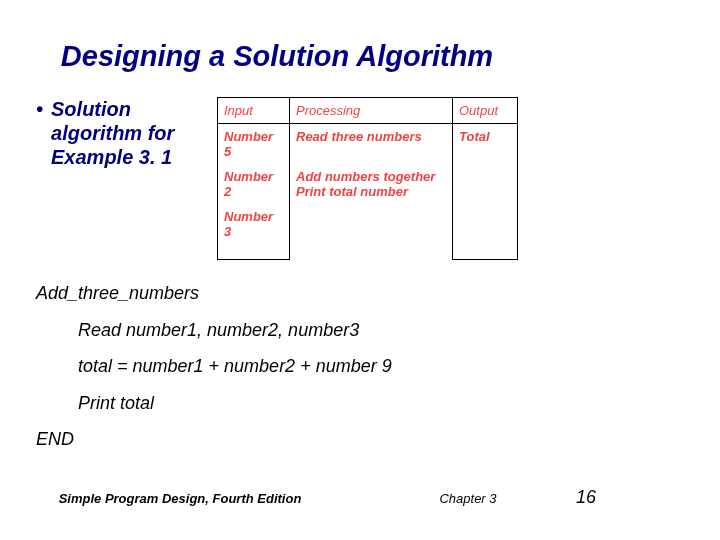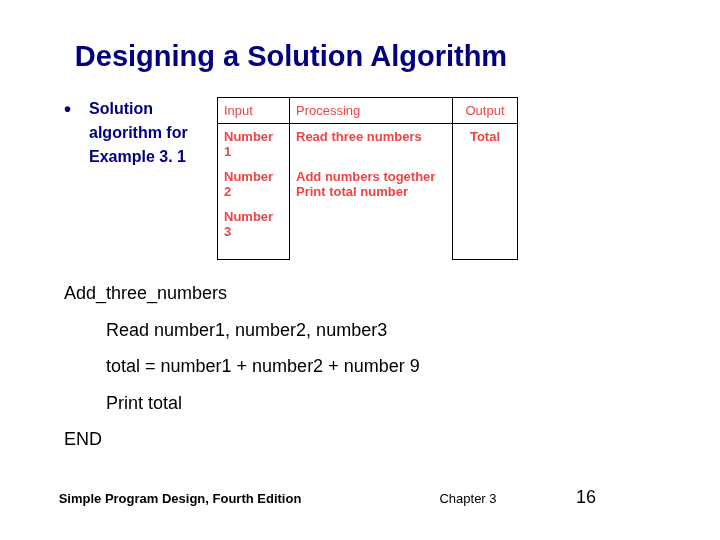--- a/index.html
+++ b/index.html
@@ -8,21 +8,22 @@
     width: 720px;
     height: 540px;
     background: #fff;
     font-family: Arial, Helvetica, sans-serif;
     position: relative;
   }
   .slide {
     width: 568px;
     height: 540px;
     position: relative;
-    padding: 30px 50px 0 64px;
+    padding: 30px 50px 0 36px;
+    font-style: italic;
   }
   .title {
     color: #000080;
     font-weight: bold;
     font-size: 29px;
     text-align: center;
     margin: 10px 0 24px 0;
   }
   .content-row {
     display: flex;
@@ -37,23 +38,22 @@
   .bullet-dot {
     color: #000080;
     font-size: 20px;
     font-weight: bold;
     margin-right: 8px;
     line-height: 24px;
   }
   .bullet-text {
     color: #000080;
     font-weight: bold;
-    font-size: 16px;
+    font-size: 20px;
     line-height: 24px;
-    margin-left: 10px;
   }
   .table {
     border-collapse: collapse;
     font-size: 13px;
     color: #ef4444;
     width: 300px;
     table-layout: fixed;
   }
   .table col.c1 { width: 72px; }
   .table col.c2 { width: 163px; }
@@ -63,21 +63,21 @@
     padding: 5px 6px;
     vertical-align: top;
     font-weight: normal;
   }
   .table th {
     border-top: 1px solid #000;
     border-bottom: 1px solid #000;
   }
   .table .bold { font-weight: bold; }
   .table th.lb, .table td.lb { border-left: 1px solid #000; }
-  .table th.rb, .table td.rb { border-right: 1px solid #000; text-align: center; }
+  .table th.rb, .table td.rb { border-right: 1px solid #000; }
   .table tr.lastrow td { border-bottom: 1px solid #000; padding-bottom: 20px; }
   .algo {
     margin-top: 22px;
     color: #000;
     font-family: "Arial Narrow", "Helvetica Narrow", Arial, sans-serif;
     font-stretch: condensed;
     font-size: 18px;
     line-height: 1.25;
   }
   .algo .line { margin-bottom: 14px; }
@@ -127,21 +127,21 @@
           <col class="c2">
           <col class="c3">
       </colgroup>
       <tbody>
           <tr>
         <th class="lb">Input</th>
         <th class="lb">Processing</th>
         <th class="lb rb">Output</th>
       </tr>
       <tr>
-        <td class="lb bold">Number 1</td>
+        <td class="lb bold">Number 5</td>
         <td class="lb bold">Read three numbers</td>
         <td class="lb rb bold">Total</td>
       </tr>
       <tr>
         <td class="lb bold">Number 2</td>
         <td class="lb bold" rowspan="2">
           <span>Add numbers together</span><br>
           <span>Print total number</span>
         </td>
         <td class="lb rb bold"></td>

